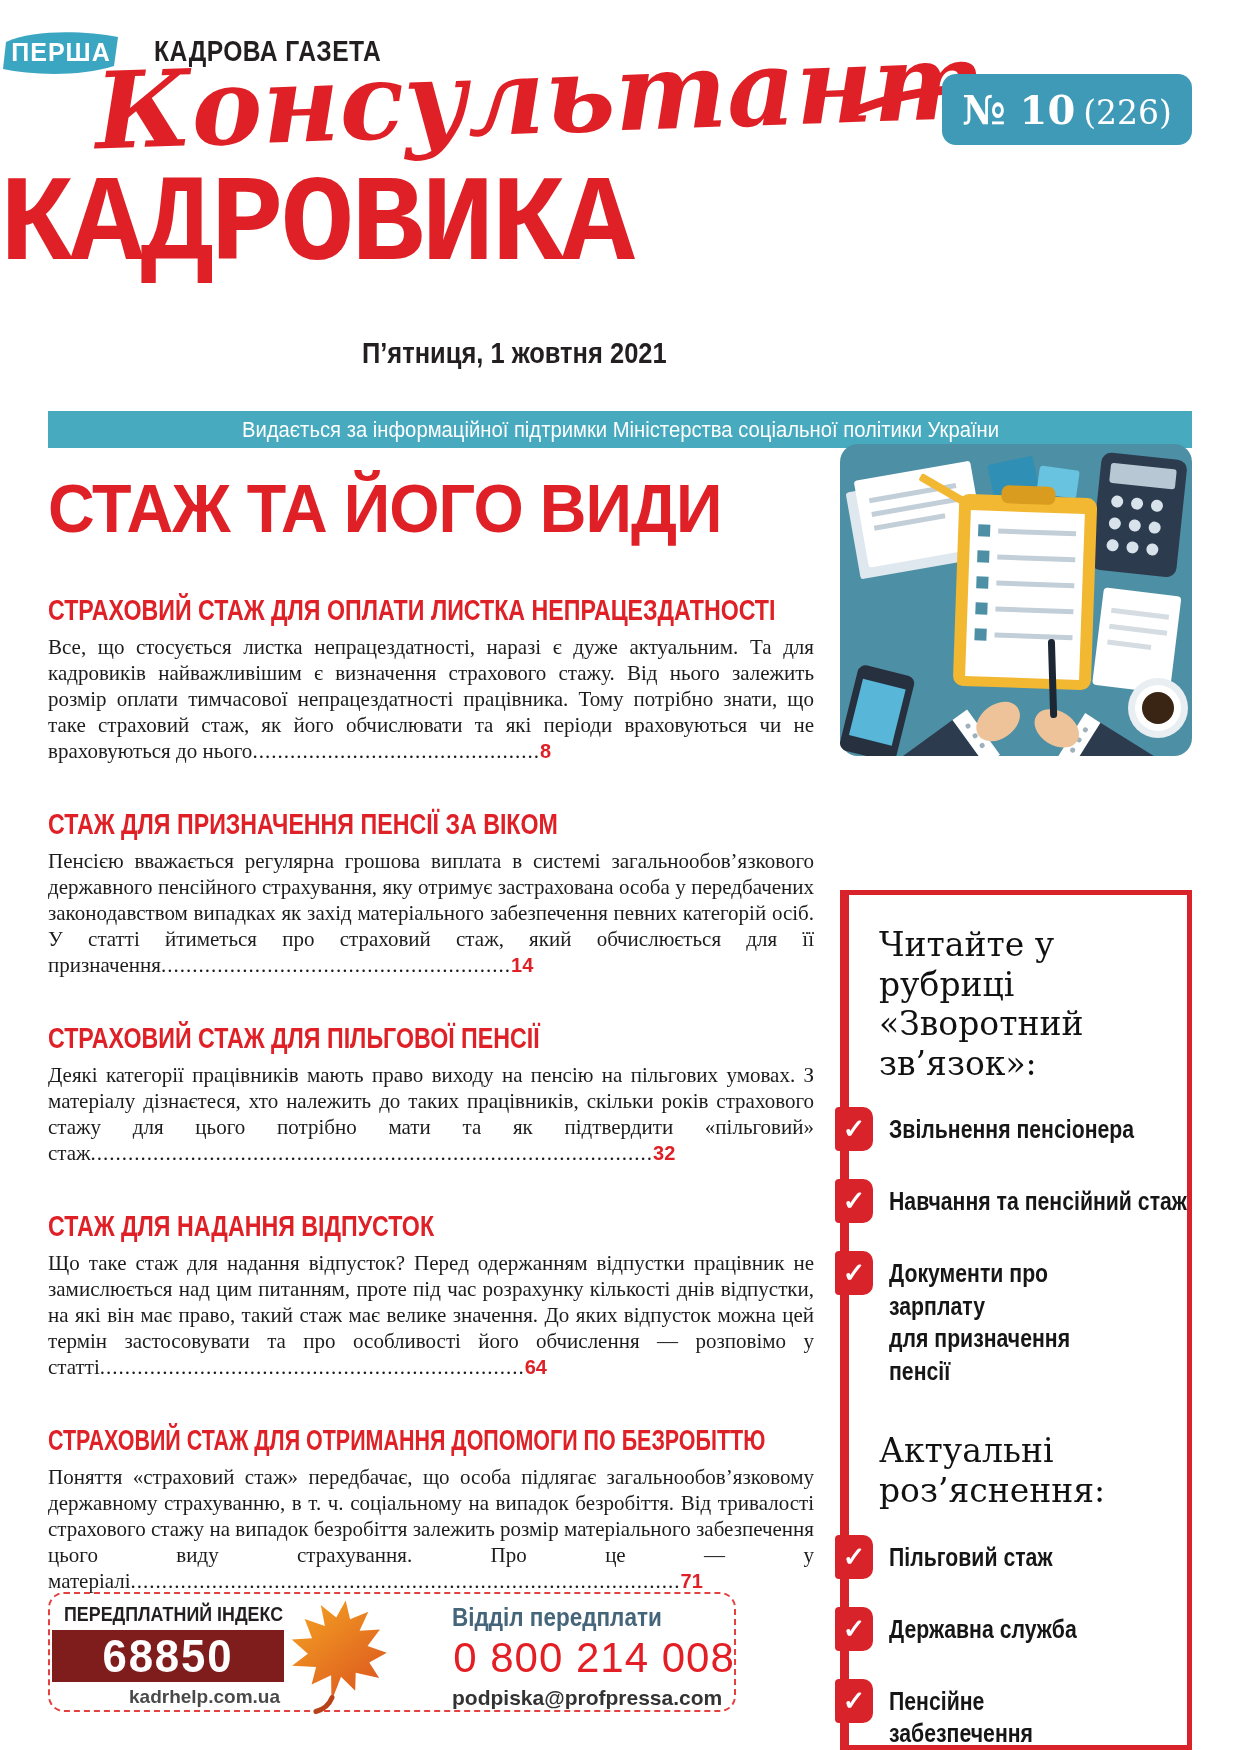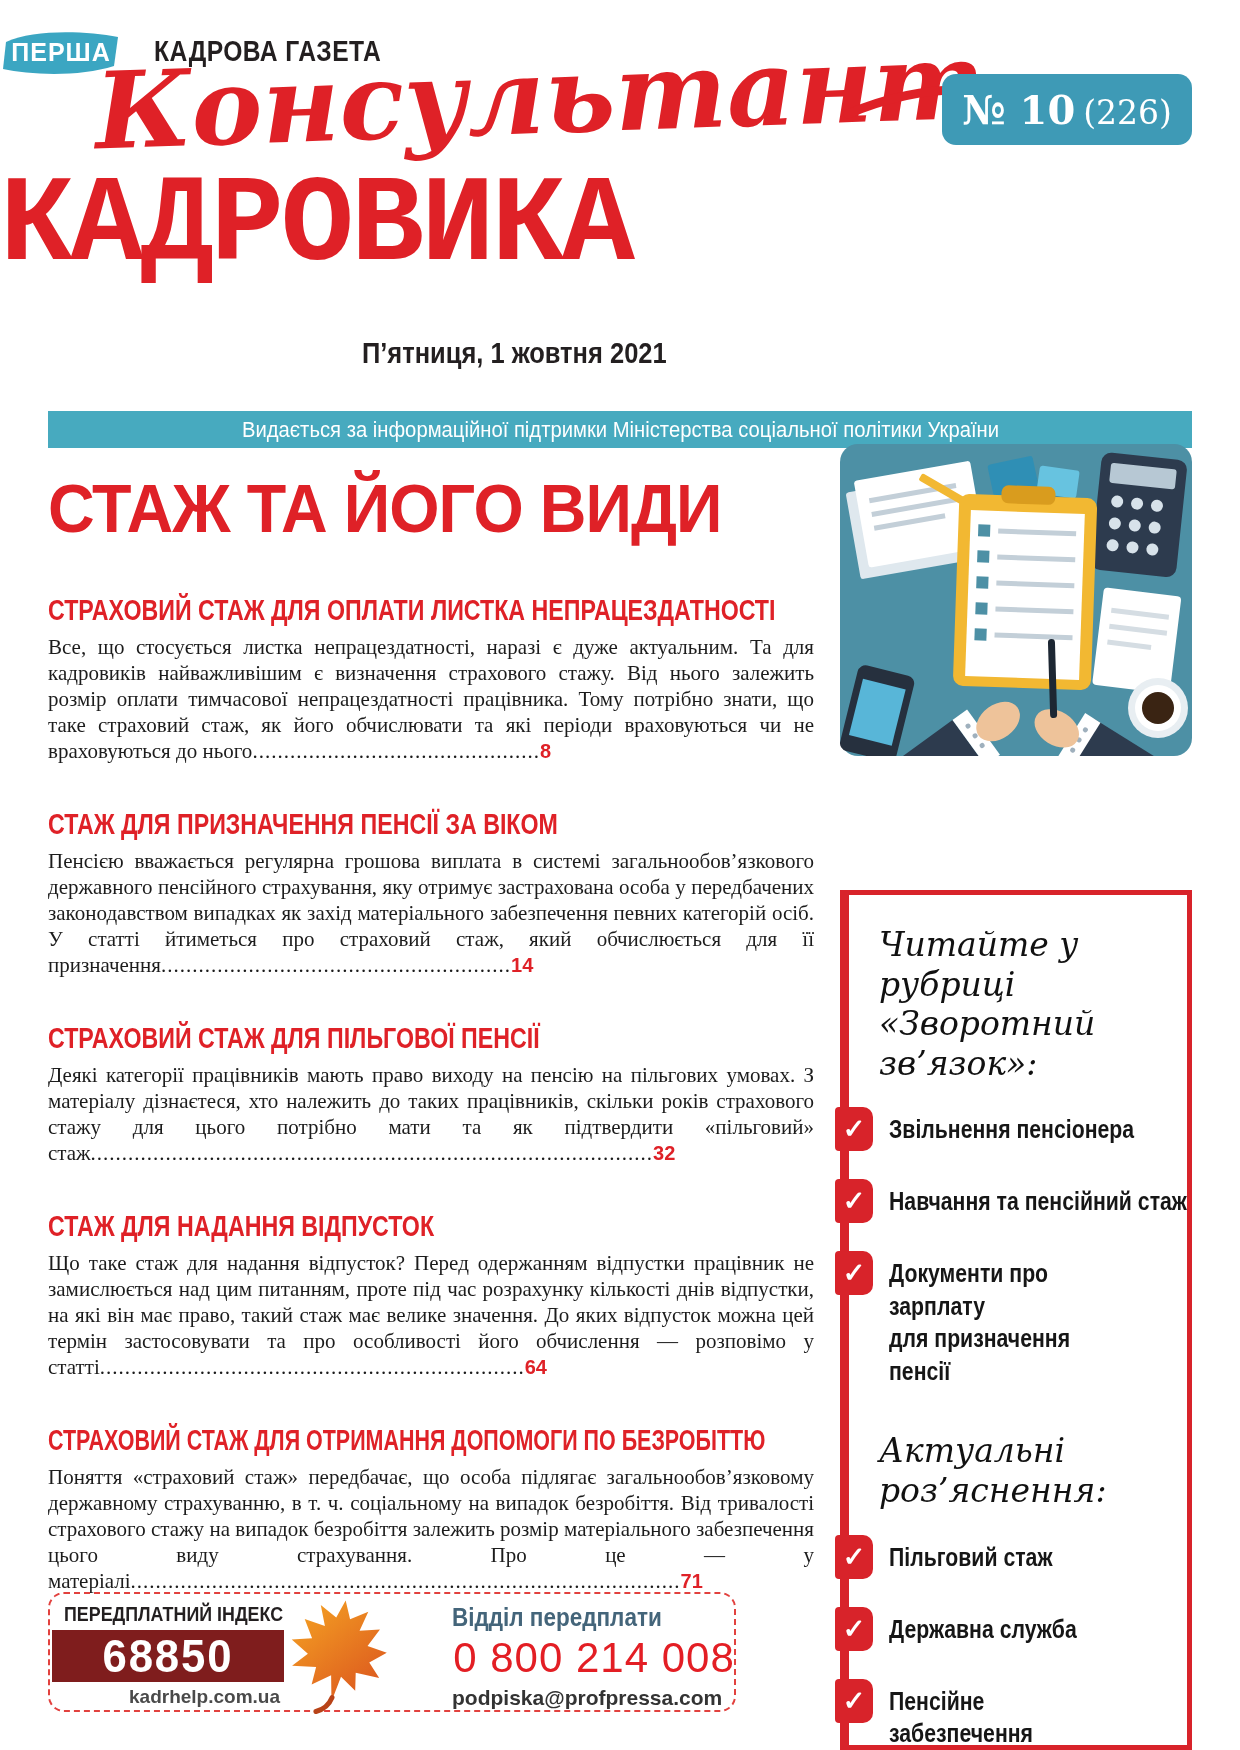--- a/index.html
+++ b/index.html
@@ -41,21 +41,21 @@
         transform:scaleX(.8);transform-origin:left center;margin:0 0 7px 0;letter-spacing:0;}
   .art-title.narrow{transform:scaleX(.74);}
   .art-text{font-family:"Liberation Serif",serif;font-size:21px;line-height:26px;text-align:justify;margin:0;color:#1c1c1c;}
   .dots{word-break:break-all;letter-spacing:1px;}
   .pg{font-family:"Liberation Sans",sans-serif;font-weight:bold;color:#df2127;font-size:20px;}
 
   
   .illus{position:absolute;left:840px;top:444px;width:352px;height:312px;}
   .redbox{position:absolute;left:840px;top:890px;width:352px;height:860px;box-sizing:border-box;
         border:5px solid #d8232a;border-left-width:9px;padding:30px 18px 0 16px;}
-  .script-h{font-family:"DejaVu Serif",serif;font-style:italic;font-size:33px;line-height:1.2;
+  .script-h{font-family:"DejaVu Serif",serif;font-size:33px;line-height:1.2;
         white-space:pre-line;color:#111;margin:0 0 24px 0;padding-left:14px;}
   .script-h.second{margin-top:44px;}
   .check-item{display:flex;align-items:flex-start;gap:16px;margin-bottom:28px;min-height:42px;}
   .check{flex:0 0 38px;width:38px;height:44px;margin-left:-30px;background:#d8232a;
         border-radius:4px 10px 10px 4px;color:#fff;display:flex;align-items:center;justify-content:center;
         font-size:27px;font-weight:bold;}
   .check-label{display:inline-block;font-weight:bold;font-size:25px;line-height:1.3;color:#161616;
         transform:scaleX(.85);transform-origin:left top;padding-top:6px;white-space:nowrap;}
 
   

